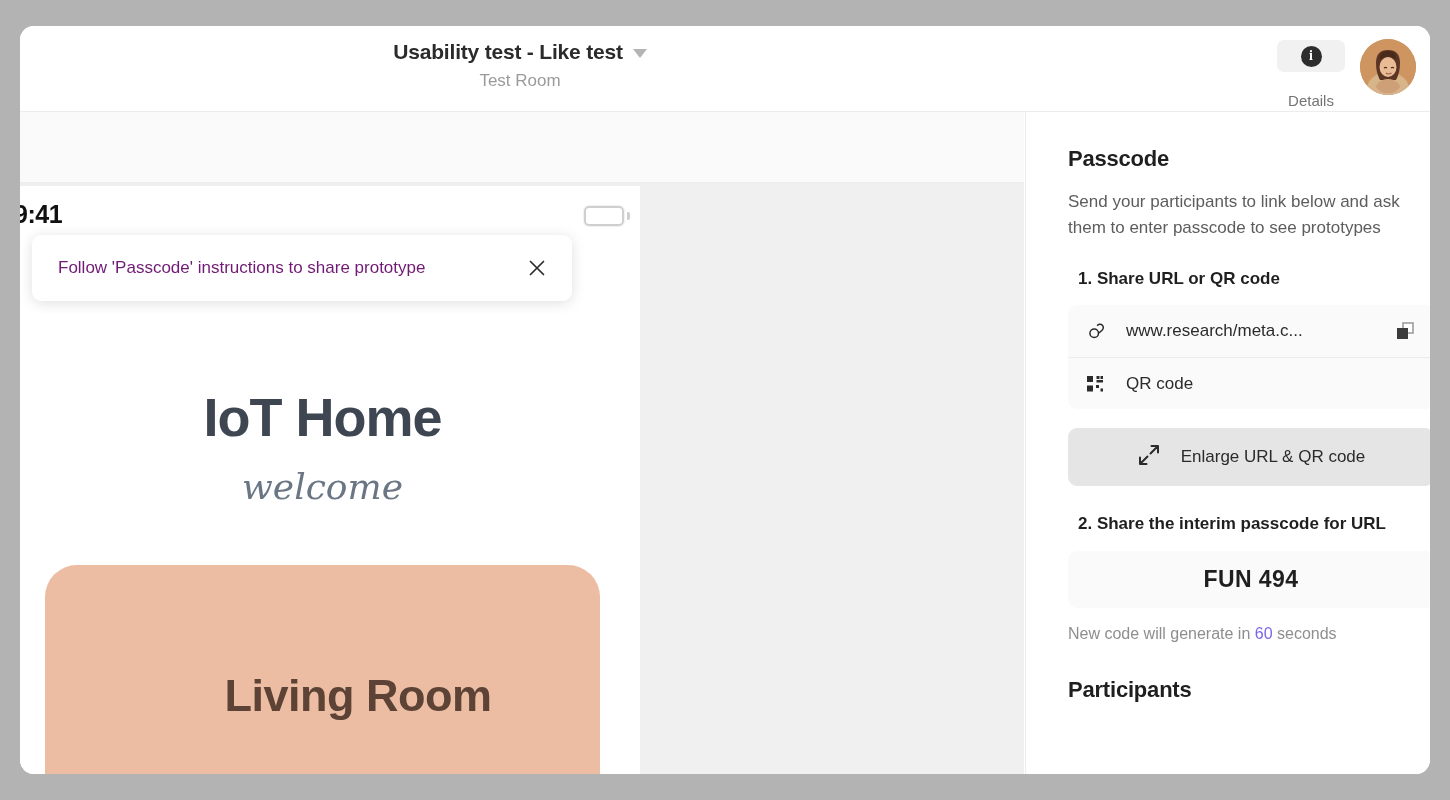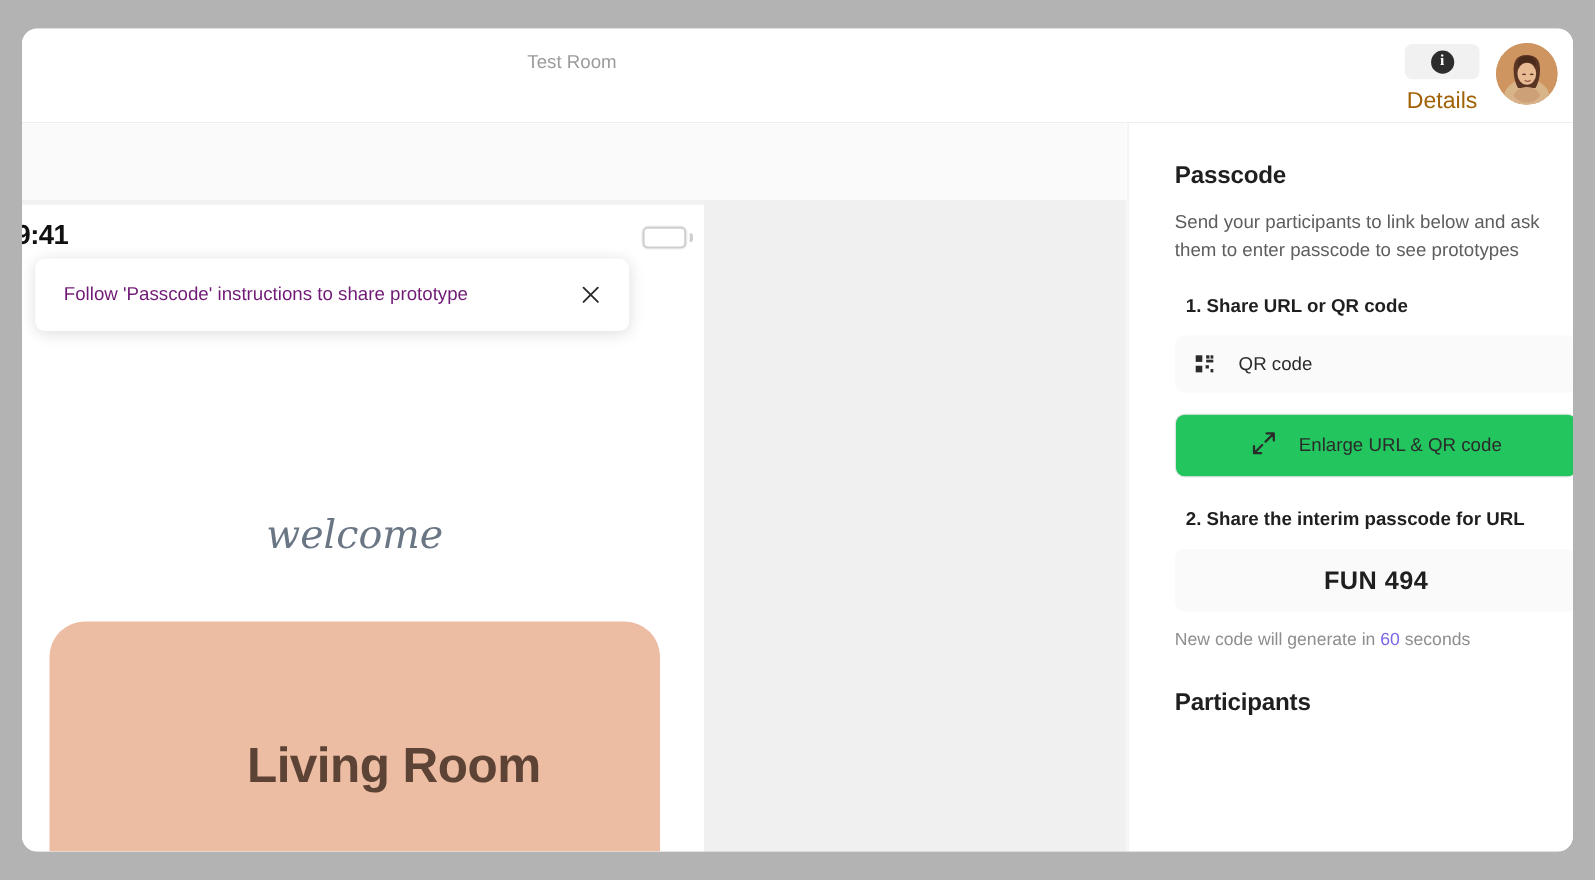--- a/index.html
+++ b/index.html
@@ -112,23 +112,23 @@
     color: #fff;
     font-size: 14px;
     font-weight: bold;
     font-family: "Liberation Serif", serif;
     display: flex;
     align-items: center;
     justify-content: center;
     line-height: 1;
   }
   .details-label {
-    margin-top: 8px;
-    font-size: 21px;
-    color: #a16207;
+    margin-top: 20px;
+    font-size: 15px;
+    color: #737373;
   }
 
   .avatar {
     position: absolute;
     left: 1340px; top: 13px;
     width: 56px; height: 56px;
     border-radius: 50%;
     overflow: hidden;
     background: #c98f5c;
     cursor: pointer;
@@ -332,21 +332,21 @@
     justify-content: center;
     cursor: pointer;
   }
 
   .enlarge-btn {
     margin-top: 19px;
     width: 366px;
     height: 58px;
     border: 1px solid #e6e6e6;
     border-radius: 9px;
-    background: #22c55e;
+    background: #e5e5e5;
     display: flex;
     align-items: center;
     justify-content: center;
     gap: 20px;
     cursor: pointer;
   }
   .enlarge-label {
     font-size: 17px;
     color: #2b2b2b;
   }
@@ -375,20 +375,24 @@
   .panel-h1.participants { margin-top: 34px; }
 </style>
 </head>
 <body>
 
 <div class="app-window">
 
   <div class="topbar">
 
     <div class="title-block">
+      <div class="title-row">
+        <span class="doc-title">Usability test - Like test</span>
+        <span class="title-caret"></span>
+      </div>
       <div class="doc-subtitle">Test Room</div>
     </div>
 
 
     <div class="details-btn">
       <div class="details-icon-box">
         <span class="info-circle">i</span>
       </div>
       <div class="details-label">Details</div>
     </div>
@@ -416,20 +420,21 @@
     <div class="proto-frame">
 
       <div class="status-bar">
         <span class="status-time">9:41</span>
         <span class="battery">
           <span class="battery-fill"></span>
         </span>
         <span class="battery-cap"></span>
       </div>
 
+      <div class="proto-title">IoT Home</div>
       <div class="proto-welcome">welcome</div>
 
       <div class="room-card">
         <div class="room-card-label">Living Room</div>
       </div>
 
     </div>
 
     <div class="toast">
       <span class="toast-text">Follow 'Passcode' instructions to share prototype</span>
@@ -444,20 +449,35 @@
 
   <div class="side-panel">
 
     <div class="panel-h1">Passcode</div>
     <div class="panel-desc">Send your participants to link below and ask them to enter passcode to see prototypes</div>
 
     <div class="panel-h2">1. Share URL or QR code</div>
 
     <div class="link-group">
 
+      <div class="link-row">
+        <span class="row-icon">
+          <svg width="20" height="20" viewBox="0 0 20 20">
+            <path d="M11.5 4.2 a3.4 3.4 0 1 1 4.6 5 l-2.6 2.3" stroke="#2b2b2b" stroke-width="1.5" fill="none" stroke-linecap="round"></path>
+            <circle cx="8.2" cy="12.2" r="4.3" stroke="#2b2b2b" stroke-width="1.5" fill="none"></circle>
+          </svg>
+        </span>
+        <span class="row-label">www.research/meta.c...</span>
+        <span class="copy-btn">
+          <svg width="22" height="22" viewBox="0 0 22 22">
+            <rect x="9" y="3" width="10" height="10" stroke="#a8a8a8" stroke-width="1.8" fill="#ffffff"></rect>
+            <rect x="3" y="8" width="11" height="11" fill="#3b3b3b"></rect>
+          </svg>
+        </span>
+      </div>
 
       <div class="link-row">
         <span class="row-icon">
           <svg width="18" height="18" viewBox="0 0 18 18">
             <rect x="1" y="1" width="6" height="6" fill="#2b2b2b"></rect>
             <rect x="10.5" y="1" width="3" height="3" fill="#2b2b2b"></rect>
             <rect x="14.5" y="1" width="2.5" height="3" fill="#2b2b2b"></rect>
             <rect x="10.5" y="5" width="6.5" height="2.5" fill="#2b2b2b"></rect>
             <rect x="1" y="10.5" width="6" height="6" fill="#2b2b2b"></rect>
             <rect x="10" y="10" width="3" height="3" fill="#2b2b2b"></rect>

